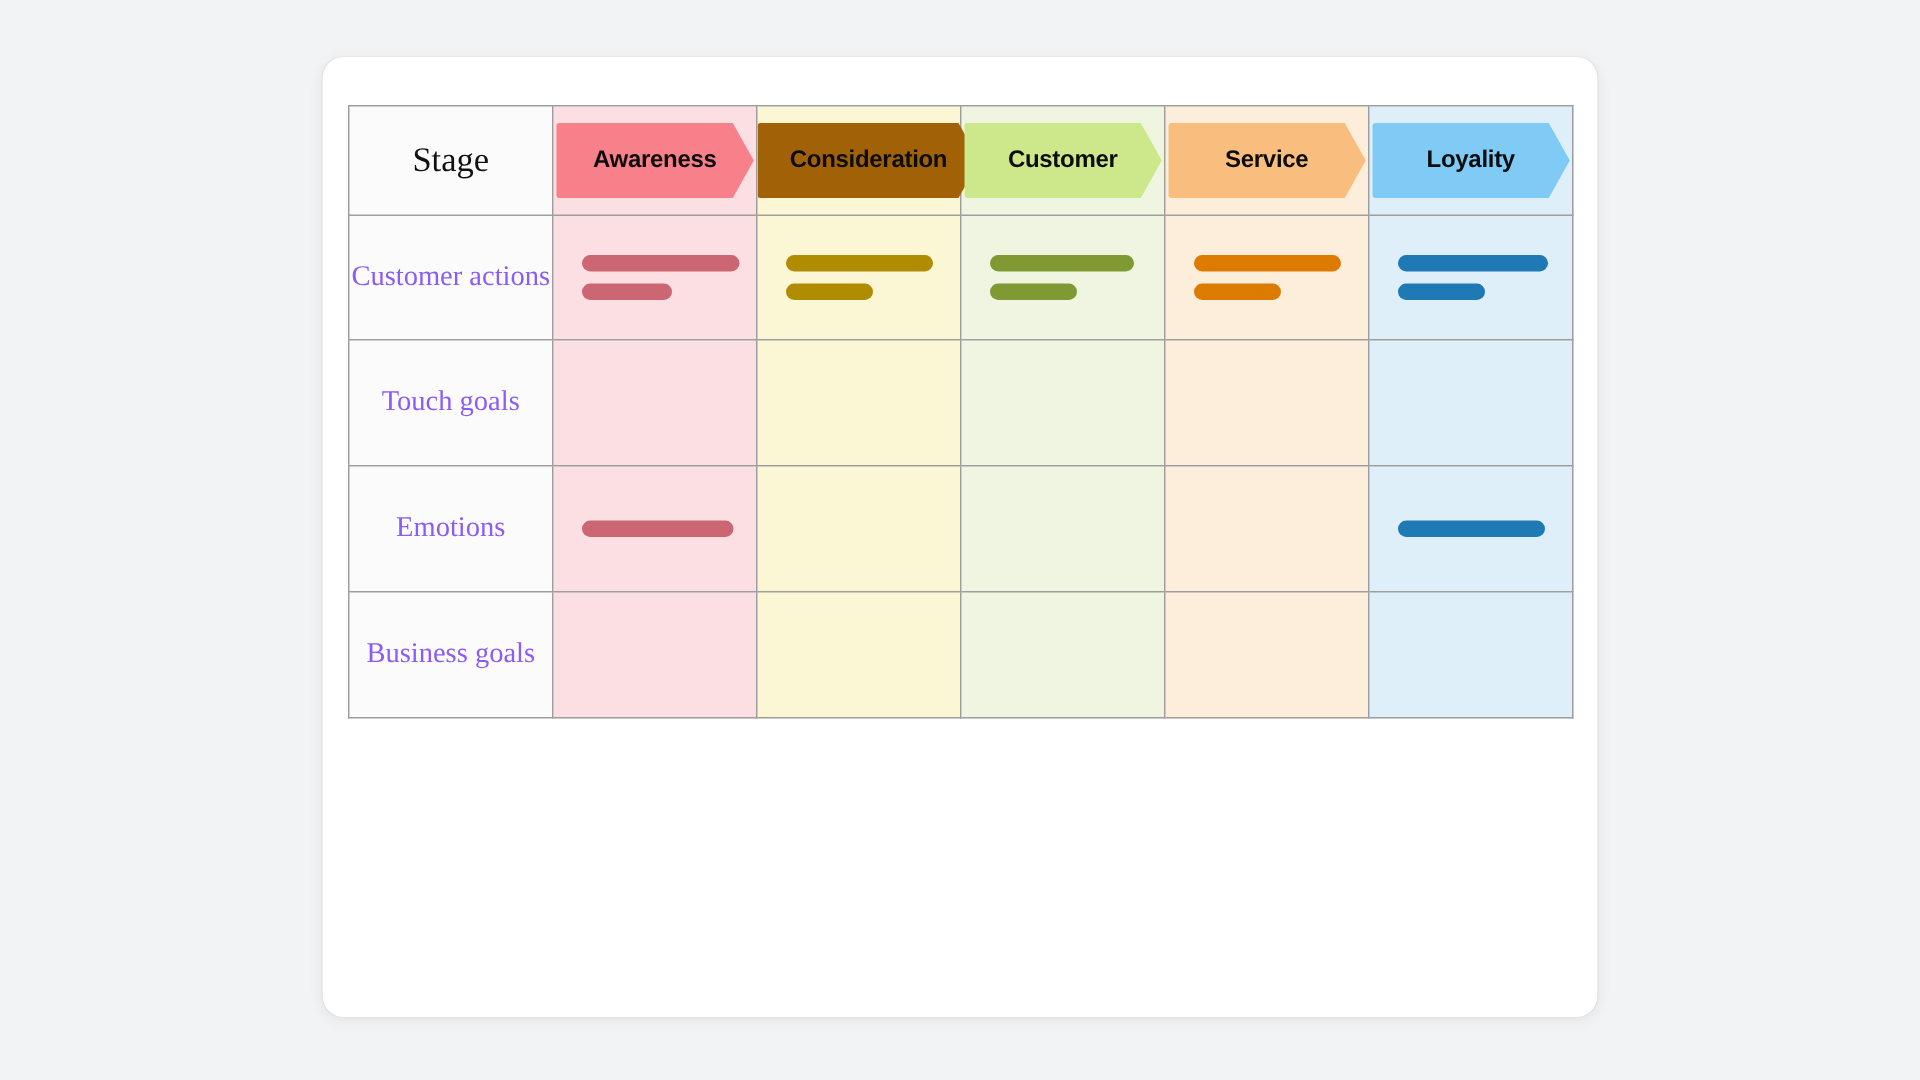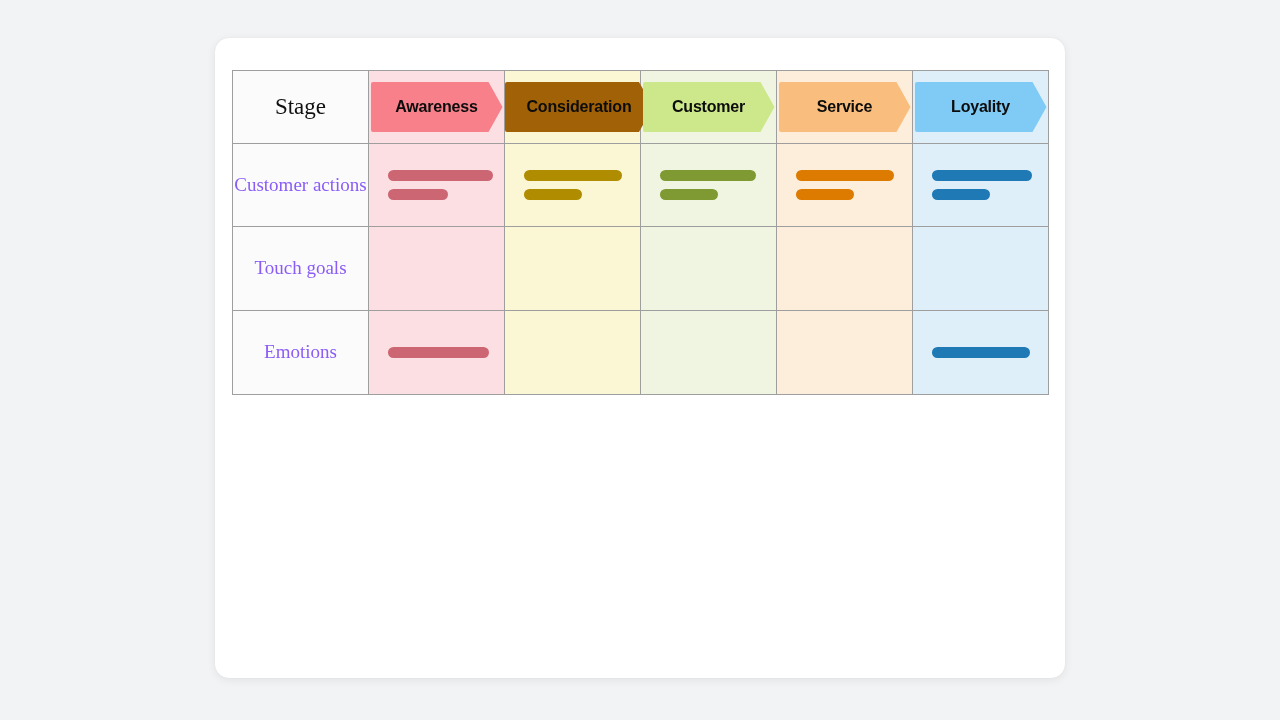--- a/index.html
+++ b/index.html
@@ -215,16 +215,34 @@
             </td>
             <td class="body-cell" style="background: rgb(253, 238, 220);">
               <div class="bars"></div>
             </td>
             <td class="body-cell" style="background: rgb(222, 239, 250);">
               <div class="bars center">
                 <div class="bar" style="width: 98px; background: rgb(30, 121, 181);"></div>
               </div>
             </td>
           </tr>
+          <tr class="r-business-goals">
+            <td class="row-label">Business goals</td>
+            <td class="body-cell" style="background: rgb(252, 223, 227);">
+              <div class="bars"></div>
+            </td>
+            <td class="body-cell" style="background: rgb(251, 247, 213);">
+              <div class="bars"></div>
+            </td>
+            <td class="body-cell" style="background: rgb(239, 245, 224);">
+              <div class="bars"></div>
+            </td>
+            <td class="body-cell" style="background: rgb(253, 238, 220);">
+              <div class="bars"></div>
+            </td>
+            <td class="body-cell" style="background: rgb(222, 239, 250);">
+              <div class="bars"></div>
+            </td>
+          </tr>
         </tbody>
     </table>
   </div>
 </div>
 
 </body></html>

